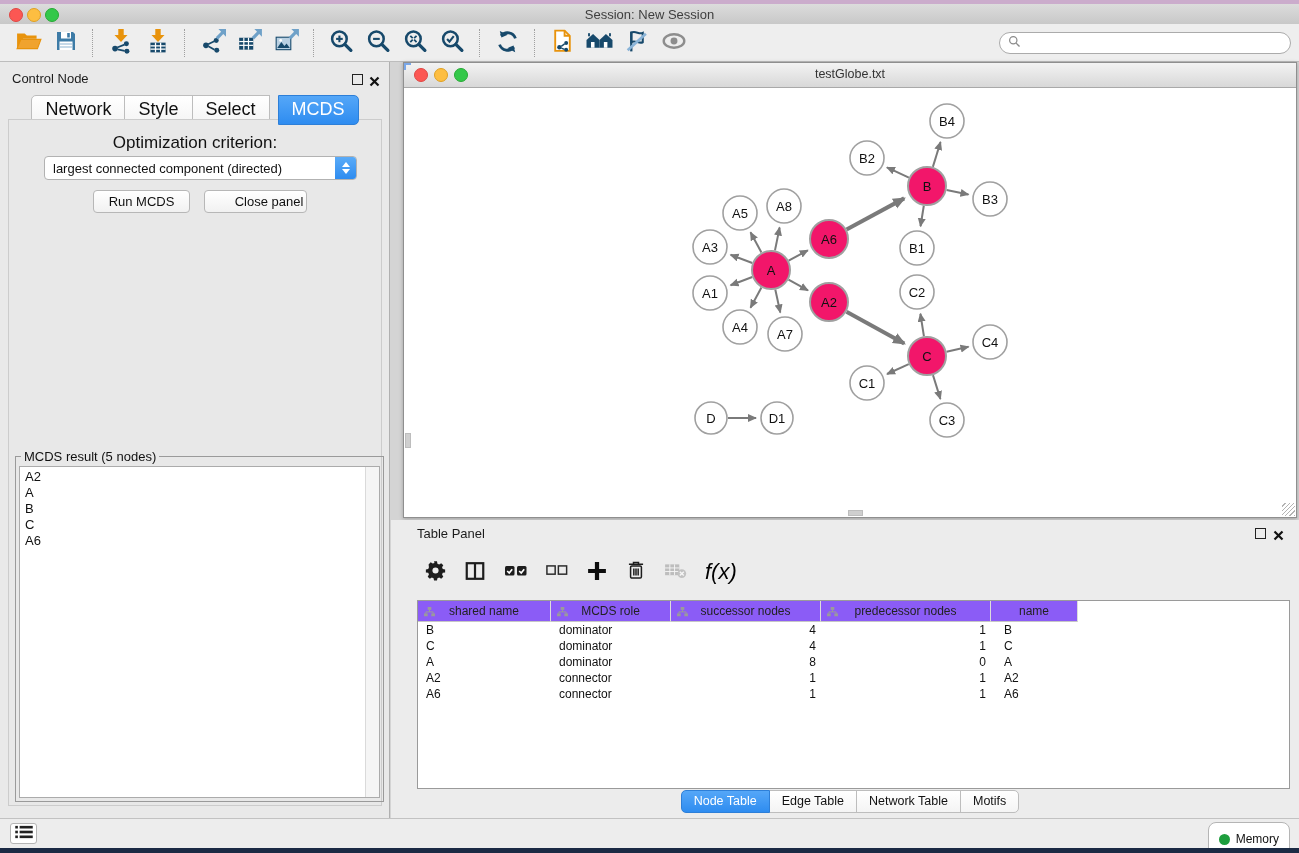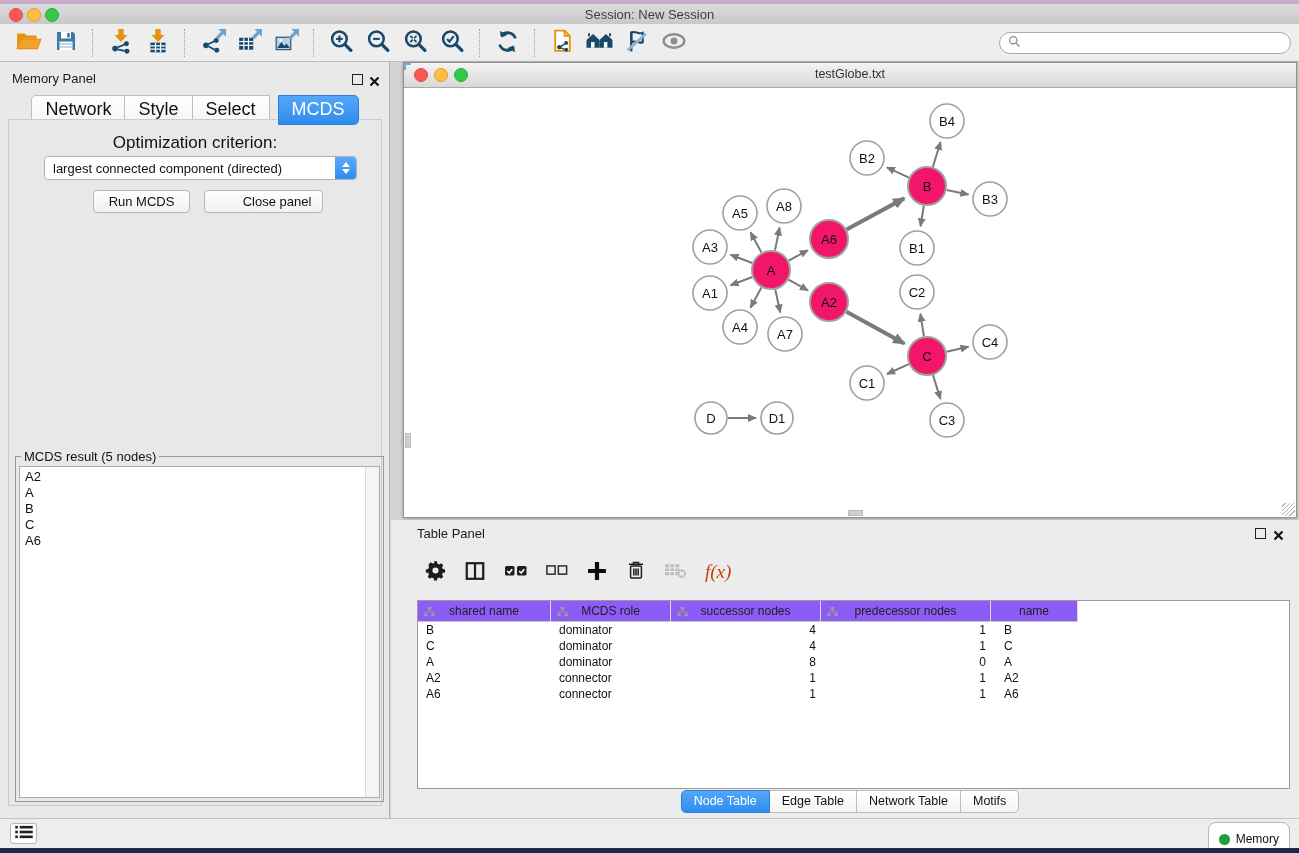--- a/index.html
+++ b/index.html
@@ -51,21 +51,21 @@
   .dropdown{position:absolute;left:35px;top:36px;width:313px;height:24px;background:#fff;border:1px solid #b2b2b2;
             border-radius:4px;display:flex;align-items:center;box-sizing:border-box;}
   .dropdown .val{flex:1;font-size:13px;color:#111;padding-left:8px;white-space:nowrap;}
   .dd-stepper{width:21px;height:22px;background:linear-gradient(#5aabf8,#2e8cf0);border-radius:0 3px 3px 0;
               display:flex;flex-direction:column;align-items:center;justify-content:center;gap:2px;}
   .dd-stepper .up{width:0;height:0;border-left:4px solid transparent;border-right:4px solid transparent;border-bottom:5px solid #fff;}
   .dd-stepper .dn{width:0;height:0;border-left:4px solid transparent;border-right:4px solid transparent;border-top:5px solid #fff;}
   .cp-btn{position:absolute;top:70px;height:23px;background:linear-gradient(#ffffff,#f1f1f1);border:1px solid #b7b7b7;
           border-radius:4px;font-size:13px;color:#111;}
   .run-btn{left:84px;width:97px;}
-  .closepanel-btn{left:195px;width:119px;padding-left:27px;}
+  .closepanel-btn{left:195px;width:103px;padding-left:27px;}
   .groupbox{position:absolute;left:6px;top:336px;width:367px;height:344px;border:1px solid #9a9a9a;}
   .groupbox .legend{position:absolute;top:-8px;left:5px;background:#e8e8e8;padding:0 3px;font-size:13px;color:#111;}
   .gb-list{position:absolute;left:3px;right:3px;top:9px;bottom:3px;background:#fff;border:1px solid #ababab;}
   .gb-scroll{position:absolute;right:0;top:0;bottom:0;width:13px;background:#f5f5f5;border-left:1px solid #dadada;}
   .gb-item{font-size:13px;color:#111;line-height:16px;padding-left:5px;}
   .gb-list .gb-item:first-child{padding-top:2px;}
 
   
   .nw{left:403px;top:62px;width:894px;height:456px;background:#fff;border:1px solid #8f8f8f;box-sizing:border-box;
       box-shadow:0 1px 4px rgba(0,0,0,.25);}
@@ -79,21 +79,21 @@
   .nw-hthumb{position:absolute;left:443px;bottom:0;width:13px;height:4px;background:#cfcfcf;border:1px solid #bdbdbd;}
   .nw-resize{position:absolute;right:0;bottom:0;width:13px;height:13px;
     background:repeating-linear-gradient(135deg,transparent 0 2px,#b4b4b4 2px 3px);}
 
   
   .tp{left:391px;top:520px;width:908px;height:298px;background:#ececec;}
   .tp-title{position:absolute;left:26px;top:6px;font-size:13px;color:#1c1c1c;}
   .tp .win-float{right:33px;top:8px}.tp .win-close{right:15px;top:7px}
   .tp-toolbar{position:absolute;left:34px;top:32px;height:40px;display:flex;align-items:center;gap:18px;}
   .tp-btn{display:flex;align-items:center;justify-content:center;height:28px;}
-  .fx{font-family:Liberation Serif, serif;font-style:italic;font-size:19px;color:#c2410c;}
+  .fx{font-family:Liberation Sans, sans-serif;font-style:italic;font-size:22px;color:#000000;}
   .tp-table{position:absolute;left:26px;right:9px;top:80px;height:187px;background:#fff;border:1px solid #9a9a9a;overflow:hidden;}
   .tgrid{display:grid;grid-template-columns:133px 120px 150px 170px 87px 1fr;}
   .th{position:relative;height:20px;background:#8b5cf6;border-right:1px solid #dcdcdc;border-bottom:1px solid #c6c6c6;
       display:flex;align-items:center;justify-content:center;font-size:12px;color:#222;}
   .th .hdr-icon{position:absolute;left:6px;top:5px;}
   .th.filler{background:transparent;border:none;}
   .tr{height:16px;}
   .td{font-size:12px;color:#111;line-height:16px;white-space:nowrap;overflow:hidden;}
   .td.l1{padding-left:8px}.td.l2{padding-left:8px}
   .td.r{text-align:right;padding-right:5px}
@@ -292,21 +292,21 @@
         <svg viewBox="0 0 16 16" width="13" height="13">
             <circle cx="6.5" cy="6.5" r="4.5" fill="none" stroke="#8a8a8a" stroke-width="1.5"></circle>
             <line x1="10" y1="10" x2="14.2" y2="14.2" stroke="#8a8a8a" stroke-width="1.7"></line>
           </svg>
       </span>
       <input placeholder="" style="">
     </div>
   </div>
 
   <div class="abs cp">
-    <div class="cp-title">Memory Panel</div>
+    <div class="cp-title">Control Node</div>
     <span class="win-float"></span>
     <span class="win-close">
       <svg width="11" height="11">
           <path d="M1.5 1.5l8 8M9.5 1.5l-8 8" stroke="#111" stroke-width="2.2"></path>
         </svg>
     </span>
     <div class="tabs-row">
         <button class="tab">Network</button>
         <button class="tab">Style</button>
         <button class="tab">Select</button>

